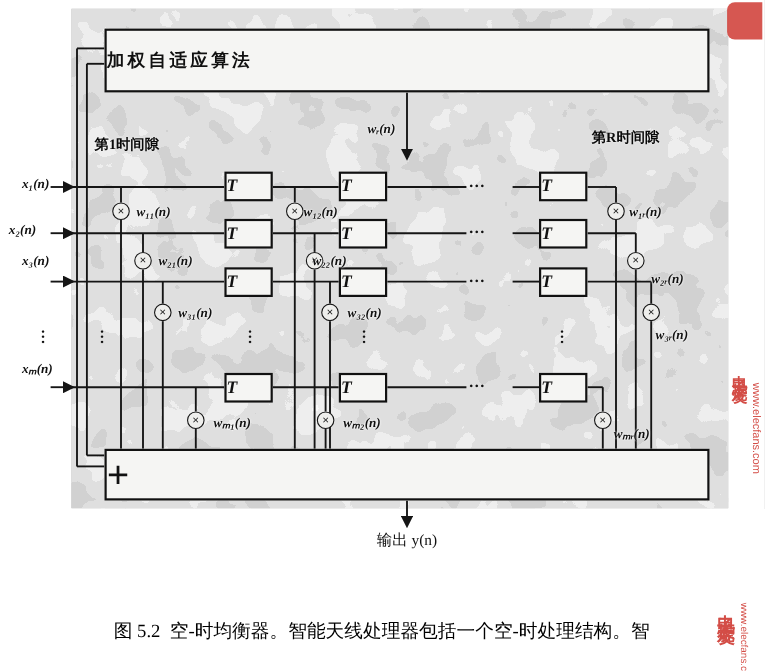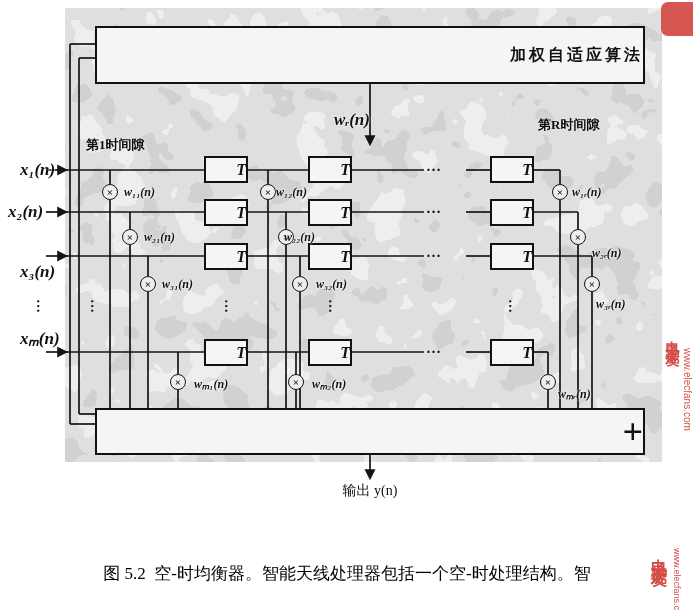--- a/index.html
+++ b/index.html
@@ -7,33 +7,33 @@
   .page{position:relative;width:695px;height:610px;background:#ffffff;overflow:hidden;
         font-family:"Liberation Serif", serif;color:#111;}
   
   .diagram-area{position:absolute;left:65px;top:8px;width:597px;height:454px;background:#b4b4b4;}
   .diagram-area svg{position:absolute;left:0;top:0;}
   
   .wiring{position:absolute;left:0;top:0;z-index:2;pointer-events:none;}
   .wiring line{stroke:#151515;stroke-width:1.7;}
   
   .wbox{position:absolute;background:#f5f5f3;border:2px solid #111;box-sizing:border-box;
-        display:flex;align-items:center;justify-content:flex-end;z-index:3;}
+        display:flex;align-items:center;justify-content:flex-start;z-index:3;}
   .algo-box{left:95px;top:26px;width:550px;height:58px;}
   .algo-label{font-weight:700;font-size:16px;letter-spacing:3px;}
   .sum-box{left:95px;top:408px;width:550px;height:47px;}
   .plus{font-size:36px;font-weight:700;line-height:1;}
   .tblock{width:44px;height:27px;font-weight:700;font-size:16px;font-style:italic;}
   
   .mult{position:absolute;width:16px;height:16px;box-sizing:border-box;border:1.6px solid #151515;
         border-radius:50%;background:#eeeeec;display:flex;align-items:center;justify-content:center;
         font-size:11px;font-weight:700;line-height:1;z-index:3;}
   
   .lbl{position:absolute;z-index:4;white-space:nowrap;}
-  .math{font-style:italic;font-size:17px;font-weight:600;
+  .math{font-style:italic;font-size:12px;font-weight:600;
         text-shadow:0 0 2px rgba(255,255,255,.85),0 0 2px rgba(255,255,255,.85);}
   .wl{font-size:12px;}
   .cn{font-weight:700;font-size:13px;font-style:normal;color:#0a0a0a;
       text-shadow:0 0 2px rgba(255,255,255,.8);}
   .hdots{position:absolute;z-index:4;font-size:15px;font-weight:700;letter-spacing:3px;color:#111;}
   .vdots{position:absolute;z-index:4;width:22px;height:22px;display:flex;align-items:center;
          justify-content:center;transform:rotate(90deg);font-size:14px;font-weight:700;
          letter-spacing:2px;color:#111;}
   .out-label{font-weight:400;font-size:14px;text-align:center;width:90px;}
   
@@ -176,28 +176,28 @@
   <div class="mult" style="left:122px;top:229px">×</div>
   <div class="mult" style="left:278px;top:229px">×</div>
   <div class="mult" style="left:570px;top:229px">×</div>
   <div class="mult" style="left:140px;top:276px">×</div>
   <div class="mult" style="left:292px;top:276px">×</div>
   <div class="mult" style="left:584px;top:276px">×</div>
   <div class="mult" style="left:170px;top:374px">×</div>
   <div class="mult" style="left:288px;top:374px">×</div>
   <div class="mult" style="left:540px;top:374px">×</div>
 
-  <div class="lbl cn" style="left:86px;top:136px">第1时间隙</div>
+  <div class="lbl cn" style="left:86px;top:122px">第1时间隙</div>
   <div class="lbl cn" style="left:538px;top:116px">第R时间隙</div>
 
   <div class="lbl math" style="left:334px;top:110px">wᵣ(n)</div>
 
   <div class="lbl math" style="left:20px;top:160px">x₁(n)</div>
   <div class="lbl math" style="left:8px;top:202px">x₂(n)</div>
-  <div class="lbl math" style="left:20px;top:262px">x₃(n)</div>
+  <div class="lbl math" style="left:20px;top:230px">x₃(n)</div>
   <div class="lbl math" style="left:20px;top:326px">xₘ(n)</div>
 
   <div class="lbl math wl" style="left:124px;top:185px">w₁₁(n)</div>
   <div class="lbl math wl" style="left:276px;top:185px">w₁₂(n)</div>
   <div class="lbl math wl" style="left:572px;top:185px">w₁ᵣ(n)</div>
   <div class="lbl math wl" style="left:144px;top:230px">w₂₁(n)</div>
   <div class="lbl math wl" style="left:284px;top:230px">w₂₂(n)</div>
   <div class="lbl math wl" style="left:592px;top:246px">w₂ᵣ(n)</div>
   <div class="lbl math wl" style="left:162px;top:277px">w₃₁(n)</div>
   <div class="lbl math wl" style="left:316px;top:277px">w₃₂(n)</div>

